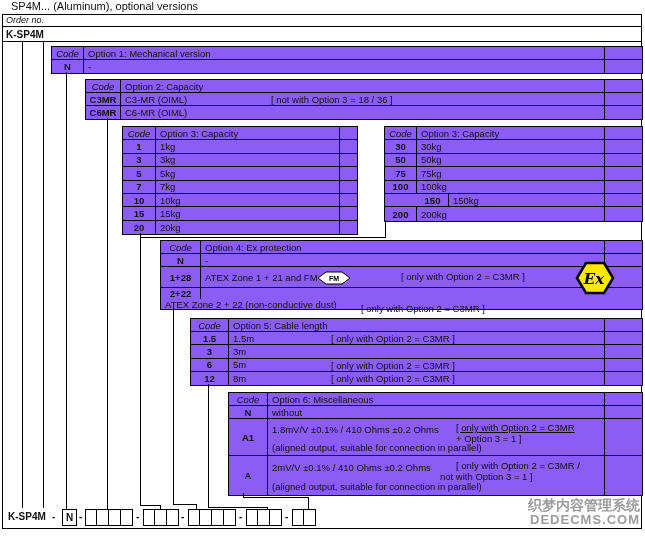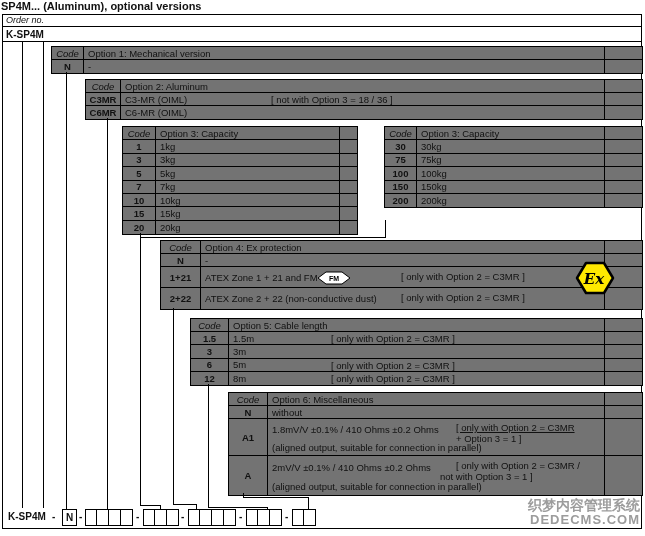--- a/index.html
+++ b/index.html
@@ -1,27 +1,27 @@
 <!DOCTYPE html>
 <html><head>
 <meta charset="utf-8">
 <style>
   html,body{margin:0;padding:0;background:#fff;}
   .stage{position:relative;width:645px;height:536px;background:#ffffff;
          font-family:"Liberation Sans",sans-serif;color:#111;overflow:hidden;}
   .abs{position:absolute;}
   .vline{position:absolute;width:1px;background:#000;}
   .hline{position:absolute;height:1px;background:#000;}
-  .title{position:absolute;left:1px;top:0px;font-size:11px;font-weight:bold;}
+  .title{position:absolute;left:11px;top:0px;font-size:11px;font-weight:normal;}
   .outerbox{position:absolute;left:2px;top:14px;width:640px;height:515px;border:1px solid #000;box-sizing:border-box;}
   .orderrow{position:absolute;left:2px;top:14px;width:640px;height:13px;border-bottom:1px solid #000;box-sizing:border-box;
             font-size:9px;font-style:italic;padding-left:4px;display:flex;align-items:center;}
   .prodrow{position:absolute;left:2px;top:27px;width:640px;height:15px;border-bottom:1px solid #000;box-sizing:border-box;
            font-size:10px;font-weight:bold;padding-left:4px;display:flex;align-items:center;}
-  .tbl{position:absolute;border:1px solid #000;background:#737373;box-sizing:border-box;}
+  .tbl{position:absolute;border:1px solid #000;background:#8b5cf6;box-sizing:border-box;}
   .trow{display:flex;border-bottom:1px solid #000;box-sizing:border-box;align-items:stretch;}
   .trow:last-child{border-bottom:none;}
   .c{border-right:1px solid #000;flex:none;display:flex;align-items:center;justify-content:center;
      font-size:9.5px;font-weight:bold;box-sizing:border-box;}
   .c.i{font-style:italic;font-weight:normal;}
   .d{flex:1;position:relative;display:flex;align-items:center;padding-left:4px;font-size:9.5px;white-space:nowrap;box-sizing:border-box;}
   .d.blk{display:block;padding-left:0;}
   .d.blk span{position:absolute;white-space:nowrap;font-size:9.5px;}
   .t{flex:none;border-left:1px solid #000;box-sizing:border-box;}
   .note{position:absolute;top:1px;font-size:9.5px;white-space:nowrap;}
@@ -66,21 +66,21 @@
           <span>-</span>
         </div>
       <div class="t" style="width:38px;"></div>
     </div>
   </div>
 
   <div class="tbl" style="left:85px;top:79px;width:558px;">
     <div class="trow" style="height:13px;">
       <div class="c i" style="width:35px;">Code</div>
       <div class="d">
-          <span>Option 2: Aluminum</span>
+          <span>Option 2: Capacity</span>
         </div>
       <div class="t" style="width:38px;"></div>
     </div>
     <div class="trow" style="height:13px;">
       <div class="c" style="width:35px;">C3MR</div>
       <div class="d">
           <span>C3-MR (OIML)</span>
         <span class="note" style="left:150px;">[ not with Option 3 = 18 / 36 ]</span>
         </div>
       <div class="t" style="width:38px;"></div>
@@ -162,35 +162,42 @@
       <div class="t" style="width:38px;"></div>
     </div>
     <div class="trow" style="height:13.4px;">
       <div class="c" style="width:32px;">30</div>
       <div class="d">
           <span>30kg</span>
         </div>
       <div class="t" style="width:38px;"></div>
     </div>
     <div class="trow" style="height:13.4px;">
+      <div class="c" style="width:32px;">50</div>
+      <div class="d">
+          <span>50kg</span>
+        </div>
+      <div class="t" style="width:38px;"></div>
+    </div>
+    <div class="trow" style="height:13.4px;">
       <div class="c" style="width:32px;">75</div>
       <div class="d">
           <span>75kg</span>
         </div>
       <div class="t" style="width:38px;"></div>
     </div>
     <div class="trow" style="height:13.4px;">
       <div class="c" style="width:32px;">100</div>
       <div class="d">
           <span>100kg</span>
         </div>
       <div class="t" style="width:38px;"></div>
     </div>
     <div class="trow" style="height:13.4px;">
-      <div class="c" style="width:32px;">150</div>
+      <div class="c" style="width:32px;margin-left:32px;">150</div>
       <div class="d">
           <span>150kg</span>
         </div>
       <div class="t" style="width:38px;"></div>
     </div>
     <div class="trow" style="height:13.4px;">
       <div class="c" style="width:32px;">200</div>
       <div class="d">
           <span>200kg</span>
         </div>
@@ -207,28 +214,28 @@
       <div class="t" style="width:38px;"></div>
     </div>
     <div class="trow" style="height:13px;">
       <div class="c" style="width:40px;">N</div>
       <div class="d">
           <span>-</span>
         </div>
       <div class="t" style="width:38px;"></div>
     </div>
     <div class="trow" style="height:21px;">
-      <div class="c" style="width:40px;">1+21</div>
+      <div class="c" style="width:40px;">1+28</div>
       <div class="d">
           <span>ATEX Zone 1 + 21 and FM</span>
         <span class="note" style="left:200px;top:4px;">[ only with Option 2 = C3MR ]</span>
         </div>
       <div class="t" style="width:38px;"></div>
     </div>
-    <div class="trow" style="height:21px;">
+    <div class="trow" style="height:21px;flex-direction:column;">
       <div class="c" style="width:40px;">2+22</div>
       <div class="d">
           <span>ATEX Zone 2 + 22 (non-conductive dust)</span>
         <span class="note" style="left:200px;top:4px;">[ only with Option 2 = C3MR ]</span>
         </div>
       <div class="t" style="width:38px;"></div>
     </div>
   </div>
 
   <div class="abs" style="left:317px;top:271px;">

